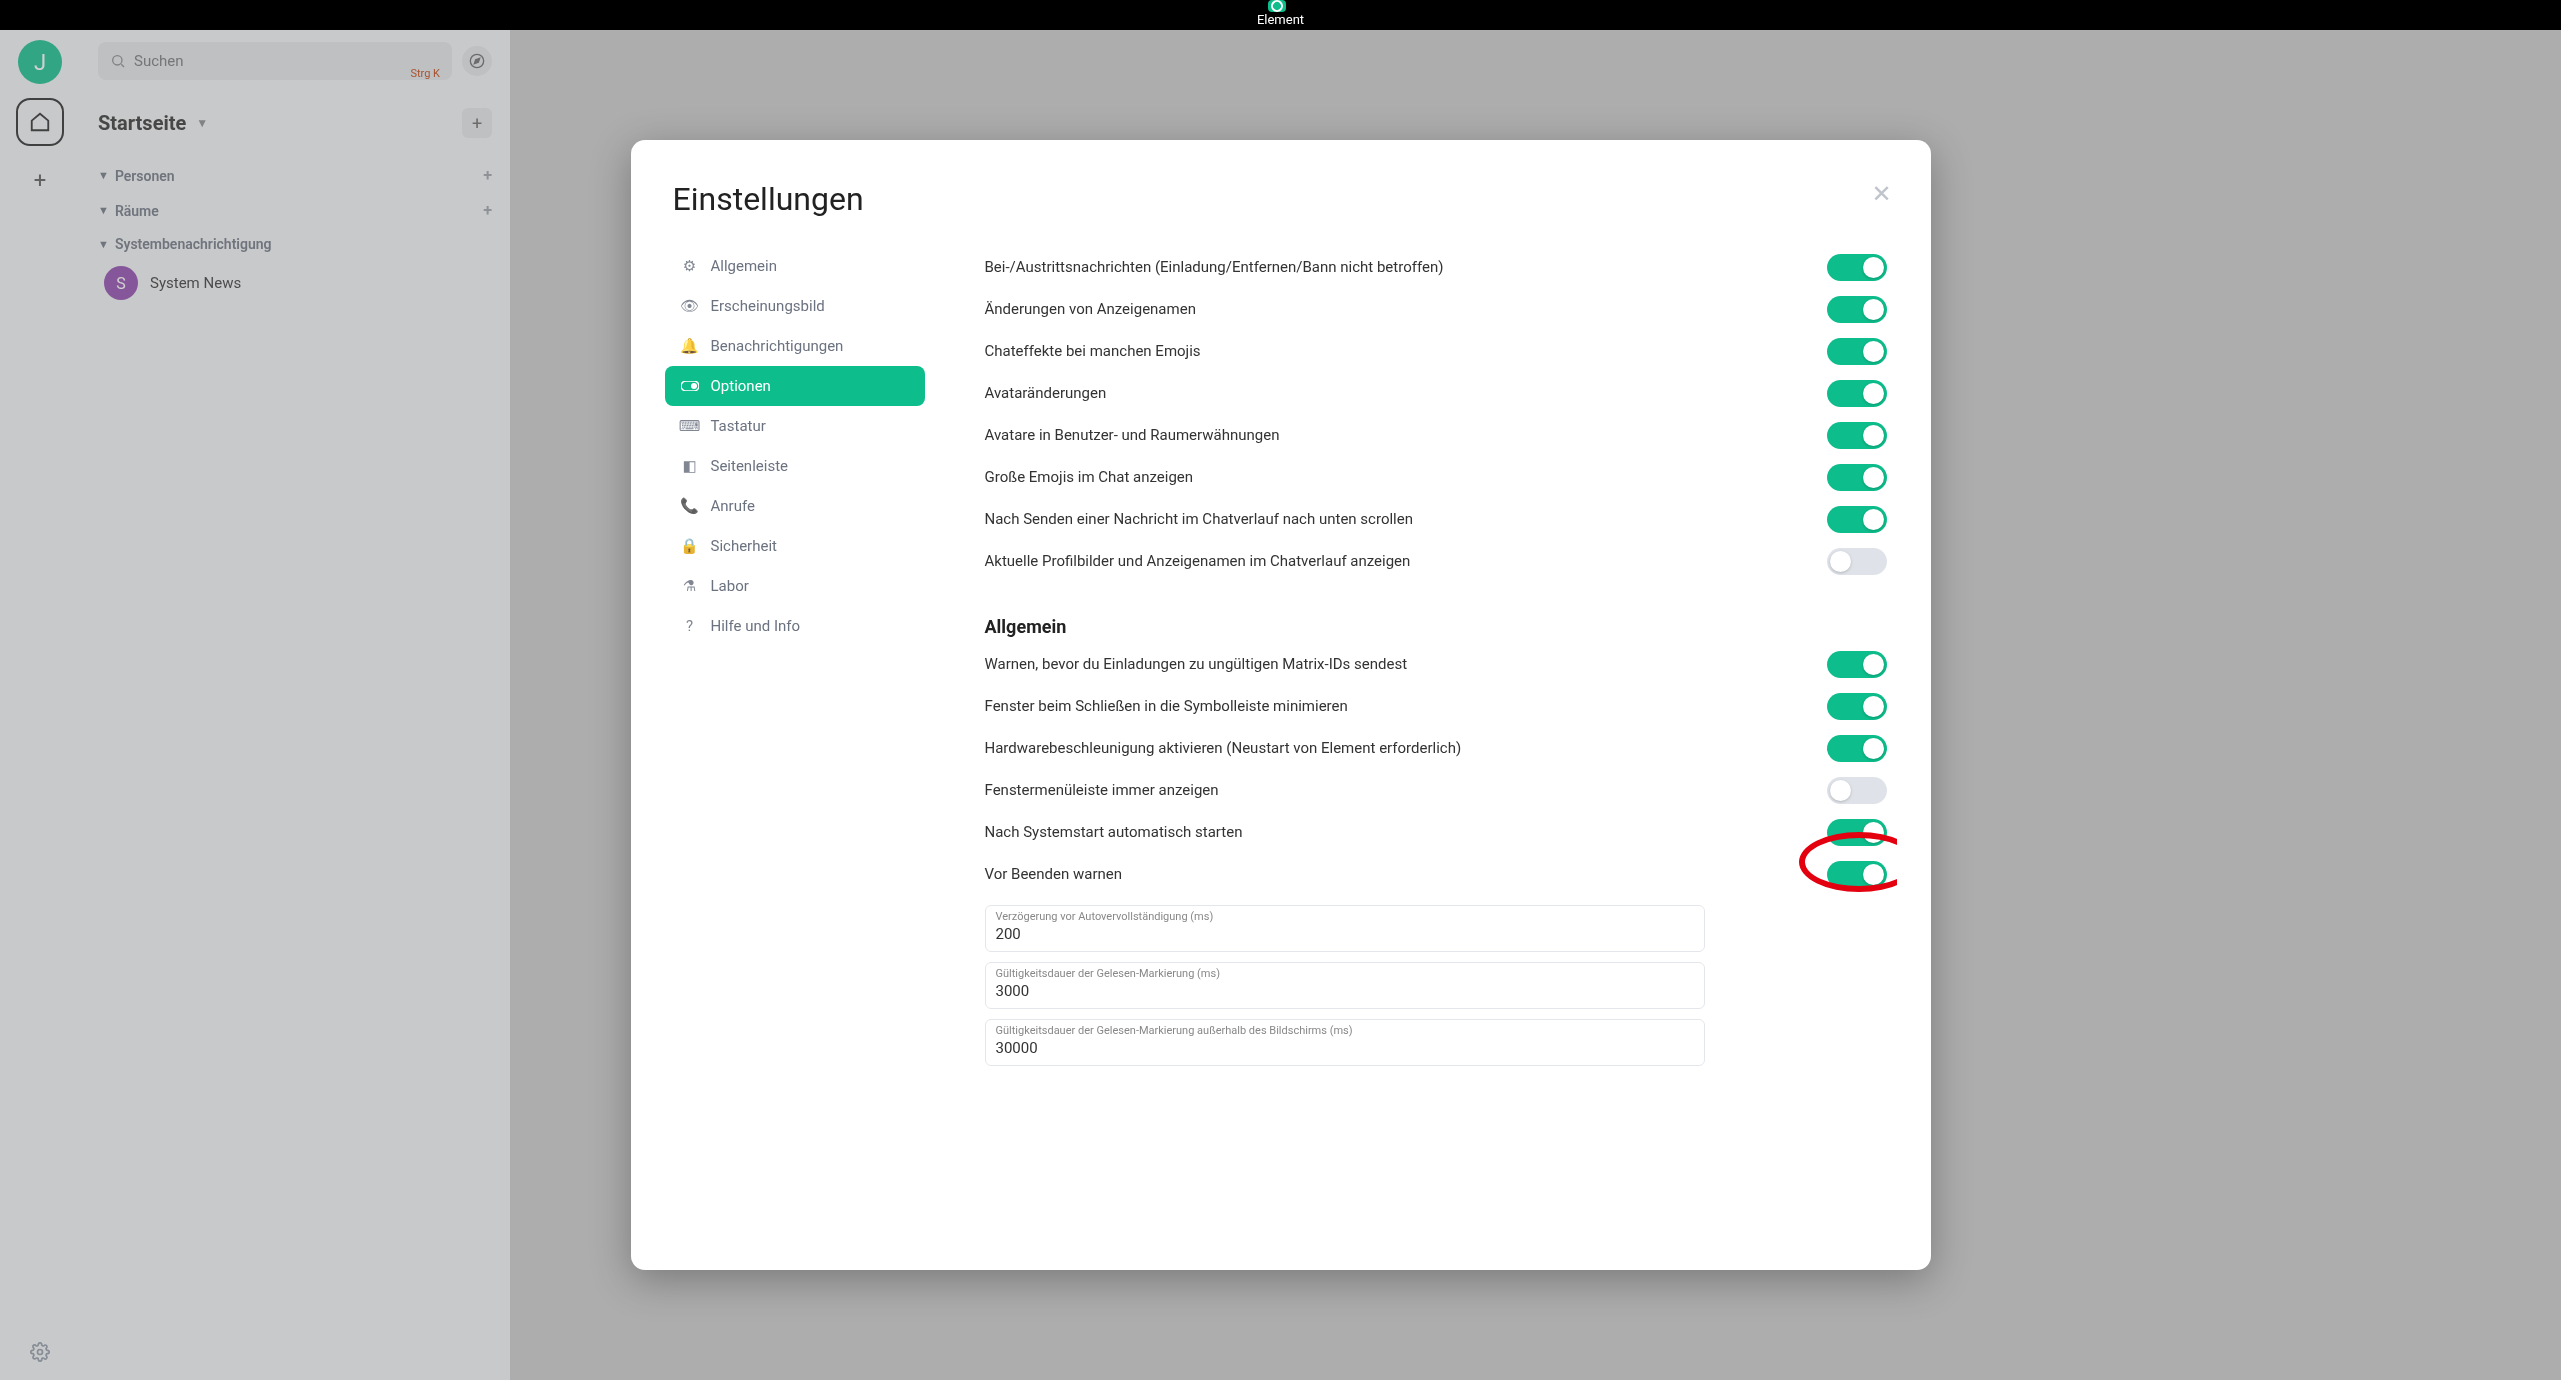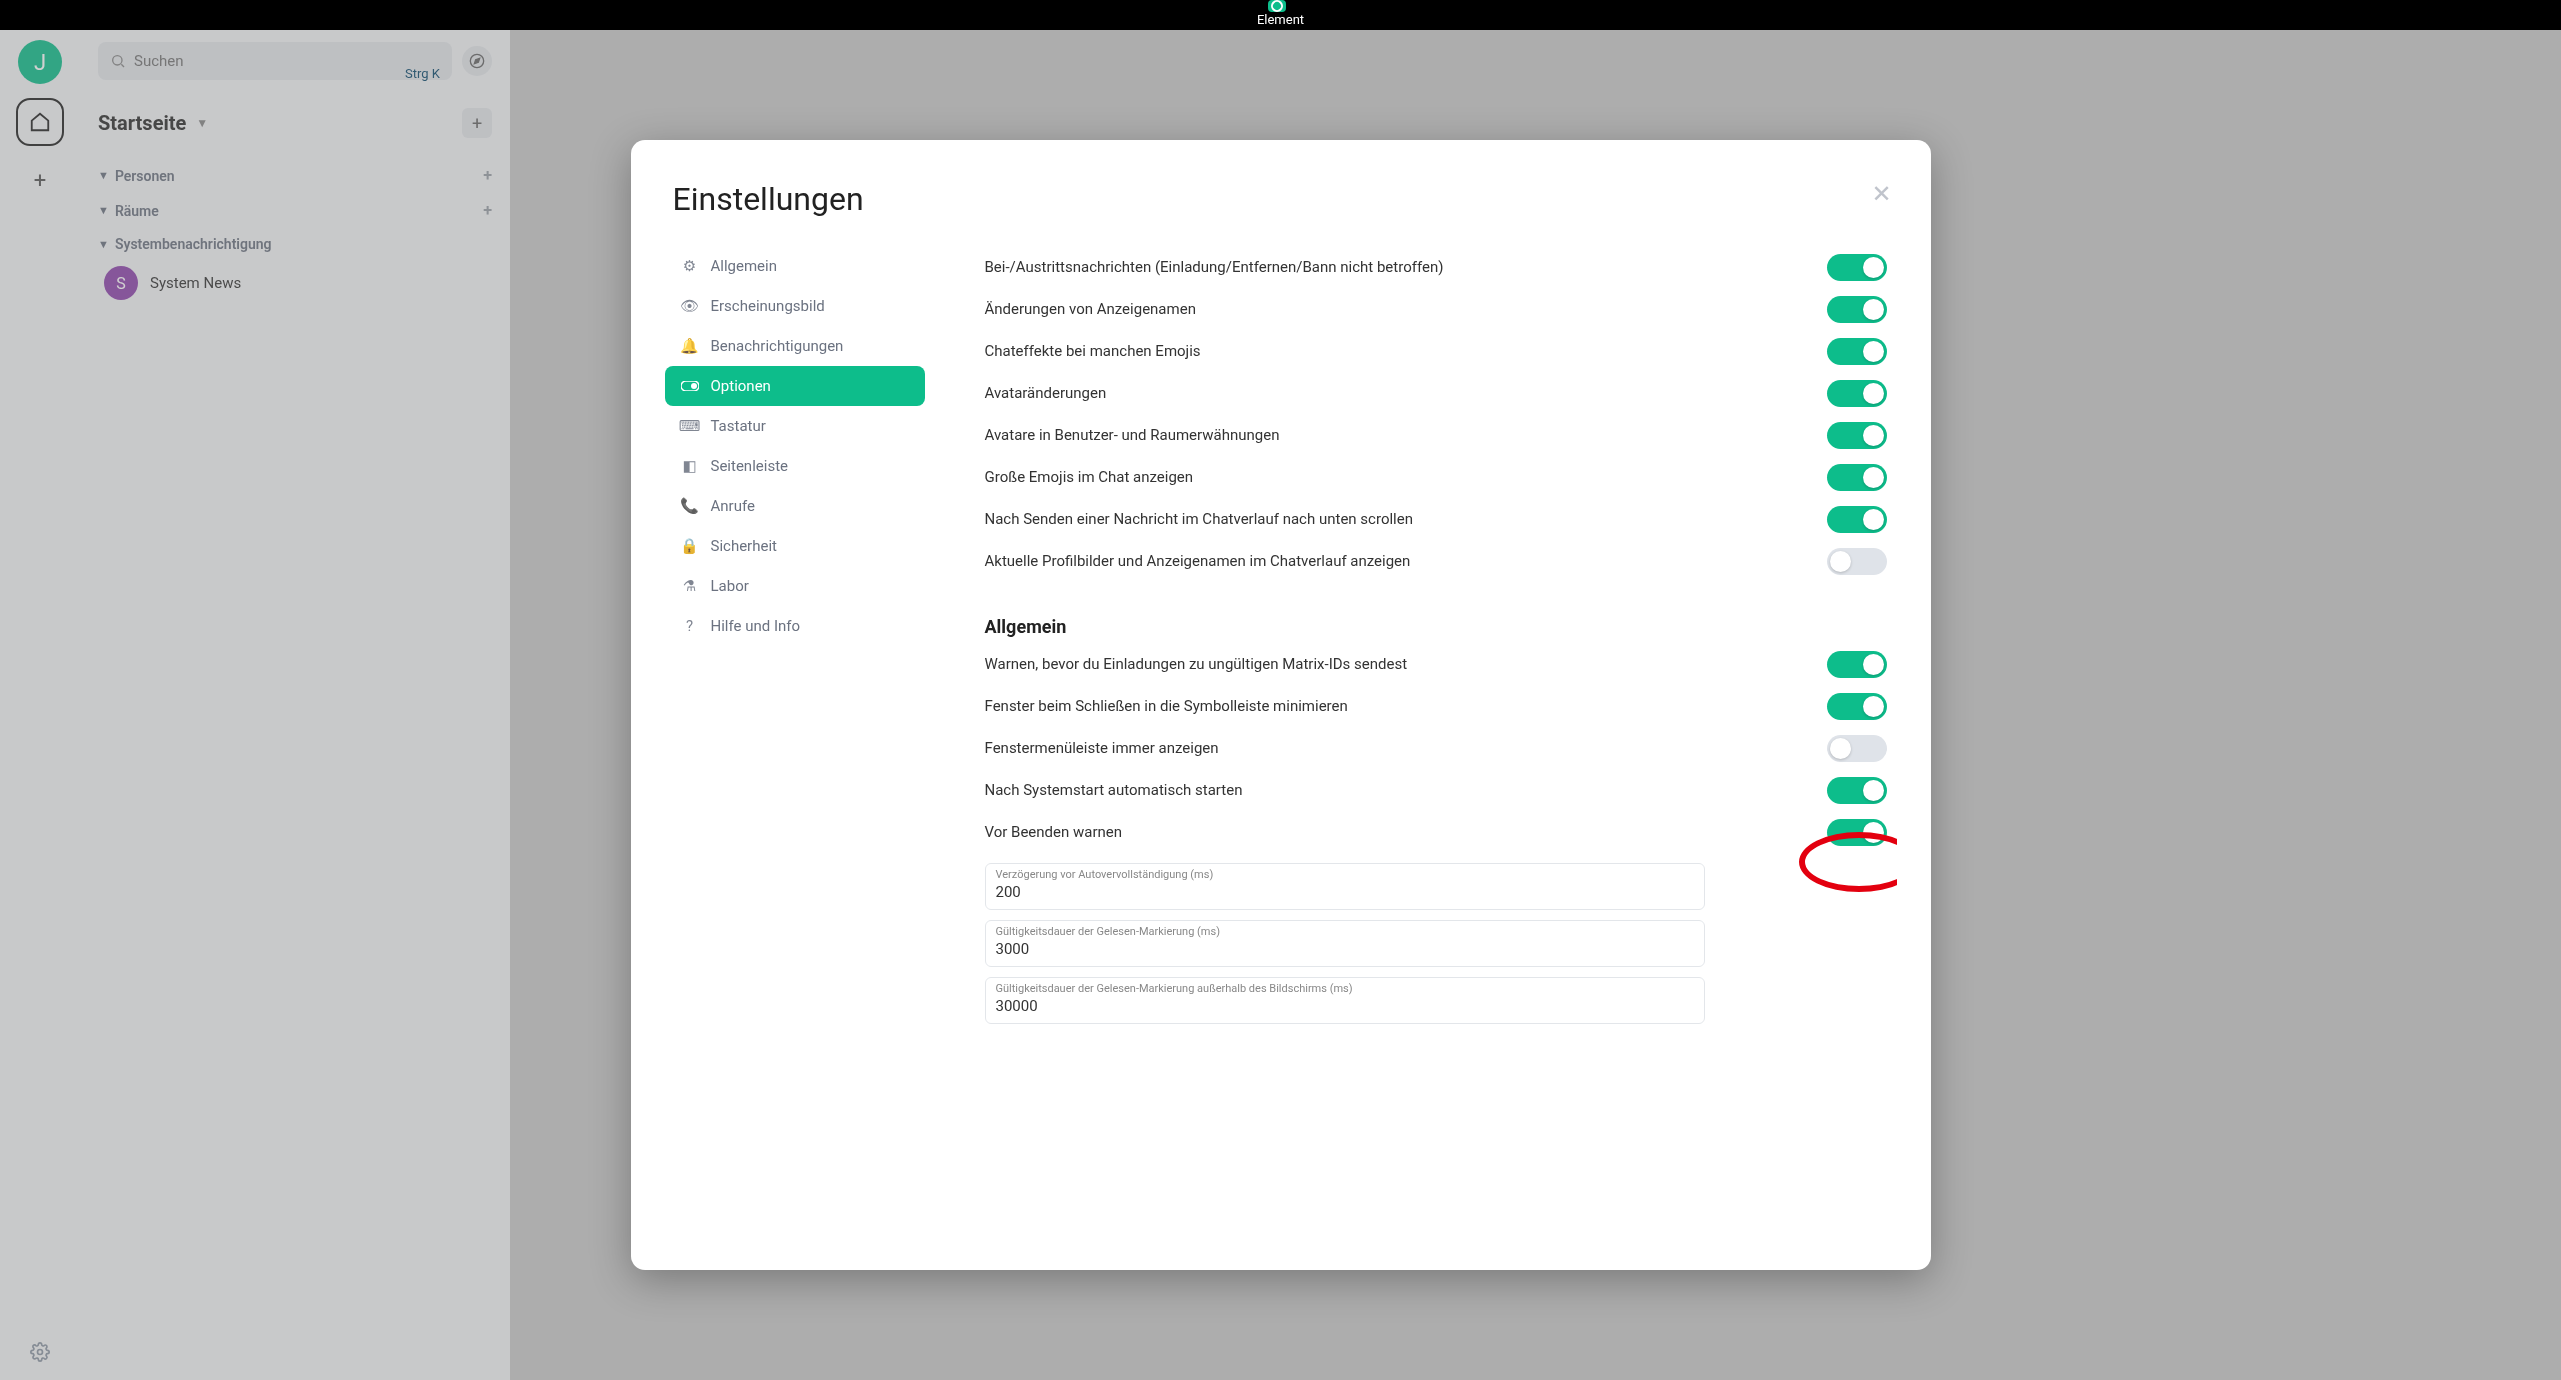--- a/index.html
+++ b/index.html
@@ -21,21 +21,21 @@
 .rail-home { width: 48px; height: 48px; border: 2.5px solid #222; border-radius: 14px; display: flex; align-items: center; justify-content: center; }
 .rail-home svg { width: 22px; height: 22px; }
 .rail-plus { font-size: 22px; color: #555; width: 40px; height: 40px; display: flex; align-items: center; justify-content: center; }
 .rail-gear { position: absolute; bottom: 14px; color: #8d97a5; }
 
 
 .sidebar { width: 430px; background: #f3f4f6; padding: 12px 18px; }
 .search-row { display: flex; align-items: center; gap: 10px; margin-bottom: 28px; }
 .search-box { flex: 1; height: 38px; background: #e3e6ea; border-radius: 8px; display: flex; align-items: center; padding: 0 12px; color: #777; gap: 8px; }
 .search-box input { flex: 1; border: none; background: transparent; font-size: 15px; color: #c2410c; outline: none; }
-.kbd { font-size: 13px; color: #0c4a6e; margin-top: 24px; }
+.kbd { font-size: 11px; color: #c2410c; margin-top: 24px; }
 .round-btn { width: 30px; height: 30px; border-radius: 50%; background: #e3e6ea; display: flex; align-items: center; justify-content: center; color: #666; }
 .nav-header { display: flex; align-items: center; justify-content: space-between; margin-bottom: 20px; }
 .nav-title { font-size: 20px; font-weight: 700; color: #2d2d2d; display: flex; align-items: center; gap: 10px; }
 .add-btn { width: 30px; height: 30px; border-radius: 6px; background: #e3e6ea; display: flex; align-items: center; justify-content: center; color: #666; font-size: 18px; }
 .section { display: flex; align-items: center; justify-content: space-between; padding: 8px 0; color: #6b7280; font-size: 14px; font-weight: 600; }
 .section .chev { margin-right: 6px; font-size: 11px; }
 .sec-left { display: flex; align-items: center; }
 .room-item { display: flex; align-items: center; gap: 12px; padding: 6px 0 6px 6px; color: #333; font-size: 15px; }
 .room-avatar { width: 34px; height: 34px; border-radius: 50%; background: #8e44ad; color: #fff; display: flex; align-items: center; justify-content: center; font-size: 16px; }
 
@@ -282,20 +282,26 @@
                 <div class="knob"></div>
               </div>
             </div>
             <div class="toggle-row">
               <div class="label">Fenster beim Schließen in die Symbolleiste minimieren</div>
               <div class="toggle on">
                 <div class="knob"></div>
               </div>
             </div>
             <div class="toggle-row">
+              <div class="label">Hardwarebeschleunigung aktivieren (Neustart von Element erforderlich)</div>
+              <div class="toggle on">
+                <div class="knob"></div>
+              </div>
+            </div>
+            <div class="toggle-row">
               <div class="label">Fenstermenüleiste immer anzeigen</div>
               <div class="toggle off">
                 <div class="knob"></div>
               </div>
             </div>
             <div class="toggle-row">
               <div class="label">Nach Systemstart automatisch starten</div>
               <div class="toggle on">
                 <div class="knob"></div>
               </div>

